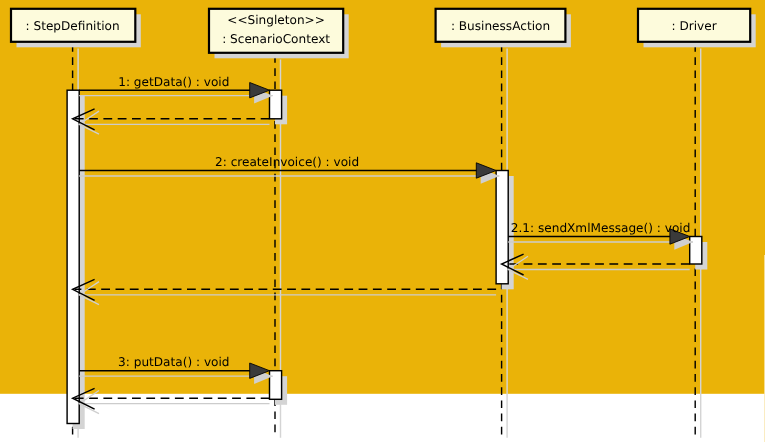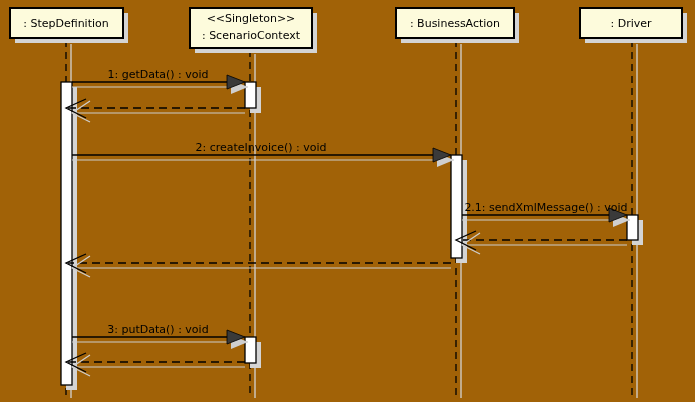--- a/index.html
+++ b/index.html
@@ -9,22 +9,22 @@
   }
   body {
     width: 695px;
     height: 402px;
     font-family: "DejaVu Sans", sans-serif;
     overflow: hidden;
   }
   #diagram-root {
     position: relative;
     width: 695px;
-    height: 402px;
-    background: #a16207;
+    height: 358px;
+    background: #eab308;
     text-decoration: underline;
   }
   svg.diagram-canvas {
     position: absolute;
     left: 0;
     top: 0;
     width: 695px;
     height: 402px;
   }
   .participant-label {

